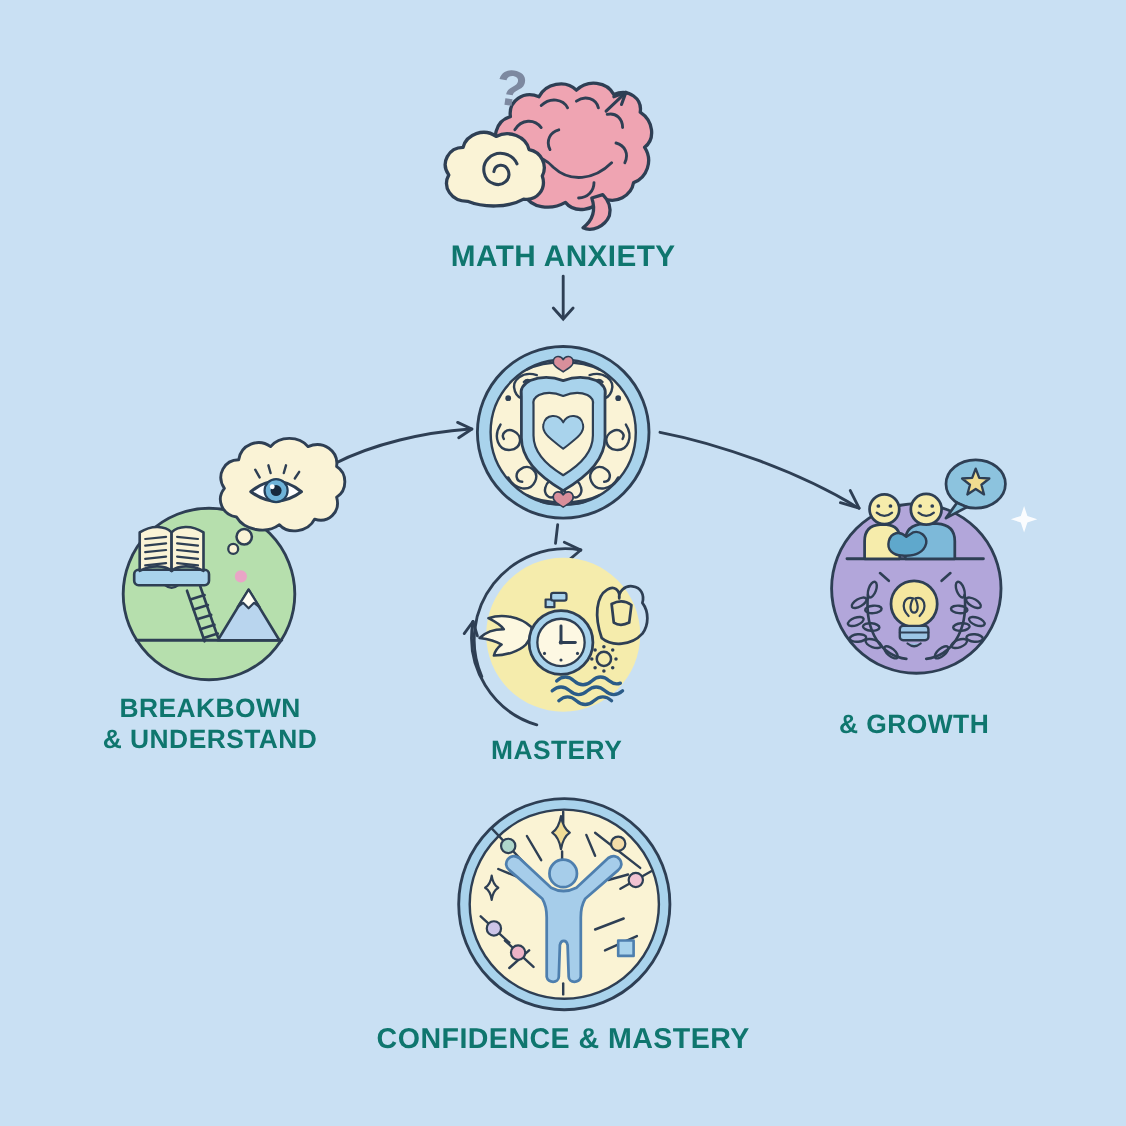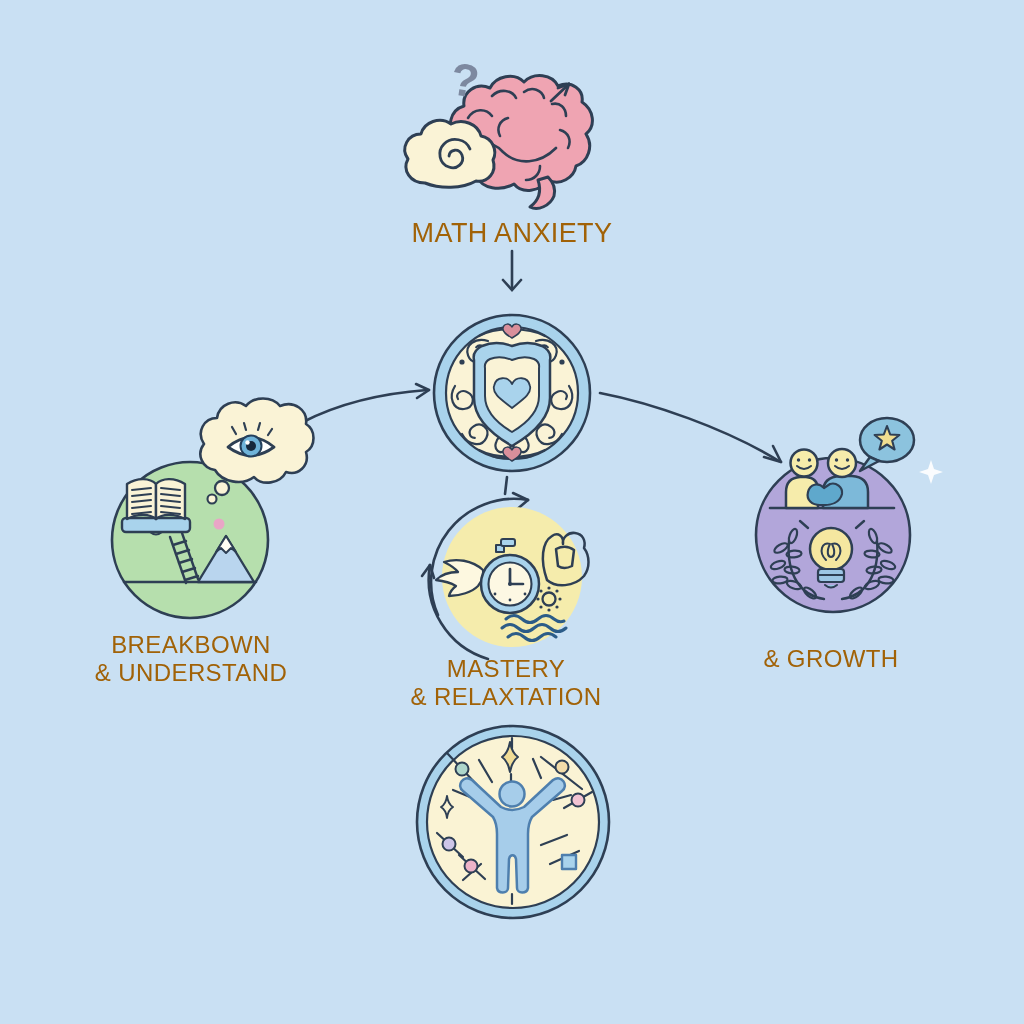--- a/index.html
+++ b/index.html
@@ -3,22 +3,22 @@
 <meta charset="utf-8">
 <style>
   html,body{margin:0;padding:0;background:#c9e0f3;}
   .canvas{
     position:relative;width:1024px;height:1024px;overflow:hidden;
     background:#c9e0f3;font-family:"Liberation Sans",sans-serif;
   }
   .art{position:absolute;left:0;top:0;width:1024px;height:1024px;}
   .label{
     position:absolute;transform:translate(-50%,-50%);
-    color:#a16207;text-align:center;white-space:nowrap;
-    font-weight:400;letter-spacing:.4px;line-height:28px;
+    color:#0f766e;text-align:center;white-space:nowrap;
+    font-weight:700;letter-spacing:.4px;line-height:28px;
   }
   .label-title{font-size:27px;}
   .label-node{font-size:24px;}
   .label-bottom{font-size:26px;}
 </style>
 </head>
 <body>
 
 <div class="canvas">
 
@@ -290,21 +290,21 @@
 
 <div class="label label-title" style="left:512px;top:233px;">MATH ANXIETY</div>
 
 <div class="label label-node" style="left:191px;top:659px;">
   <div>BREAKBOWN</div>
   <div>&amp; UNDERSTAND</div>
 </div>
 
 <div class="label label-node" style="left:506px;top:683px;">
   <div>MASTERY</div>
-  <div>&amp; RELAXTATION</div>
 </div>
 
 <div class="label label-node" style="left:831px;top:659px;">
   <div>&amp; GROWTH</div>
 </div>
 
+<div class="label label-bottom" style="left:512px;top:944px;">CONFIDENCE &amp; MASTERY</div>
 
 </div>
 
 </body></html>

